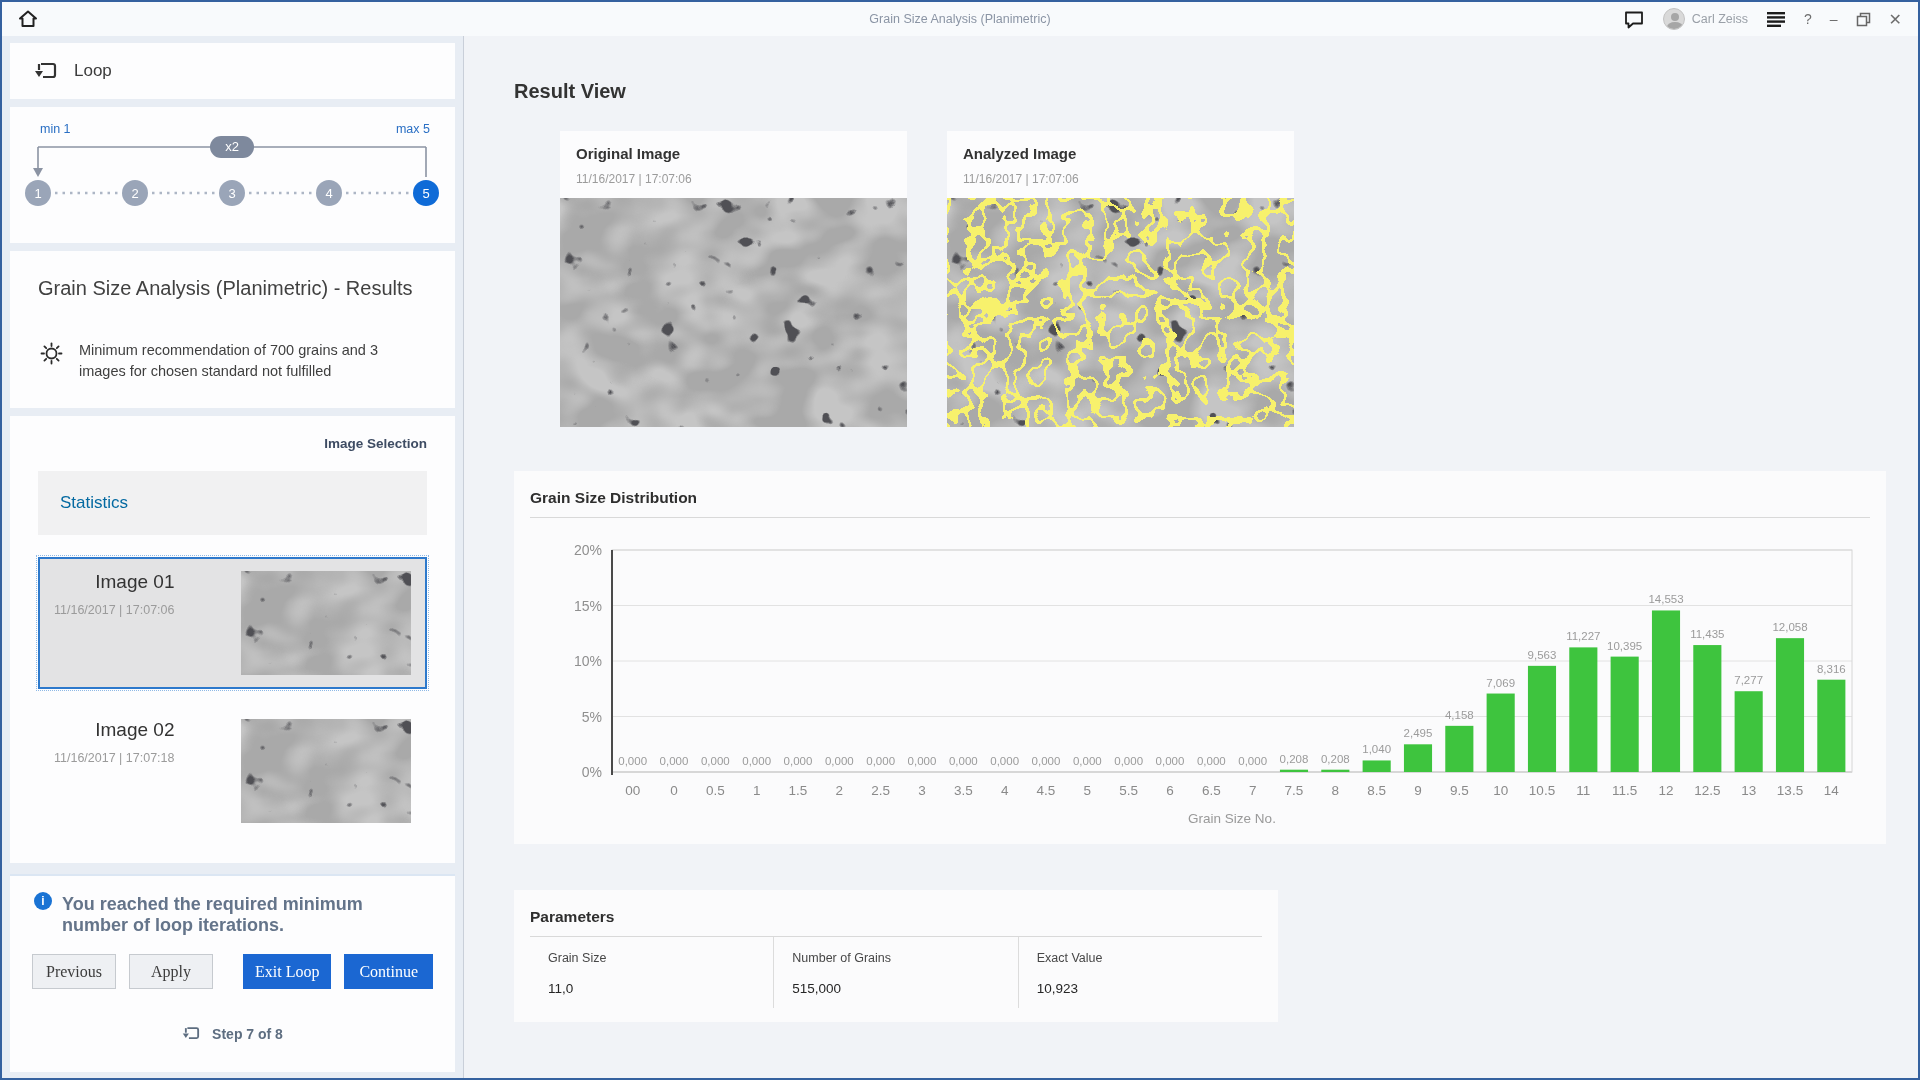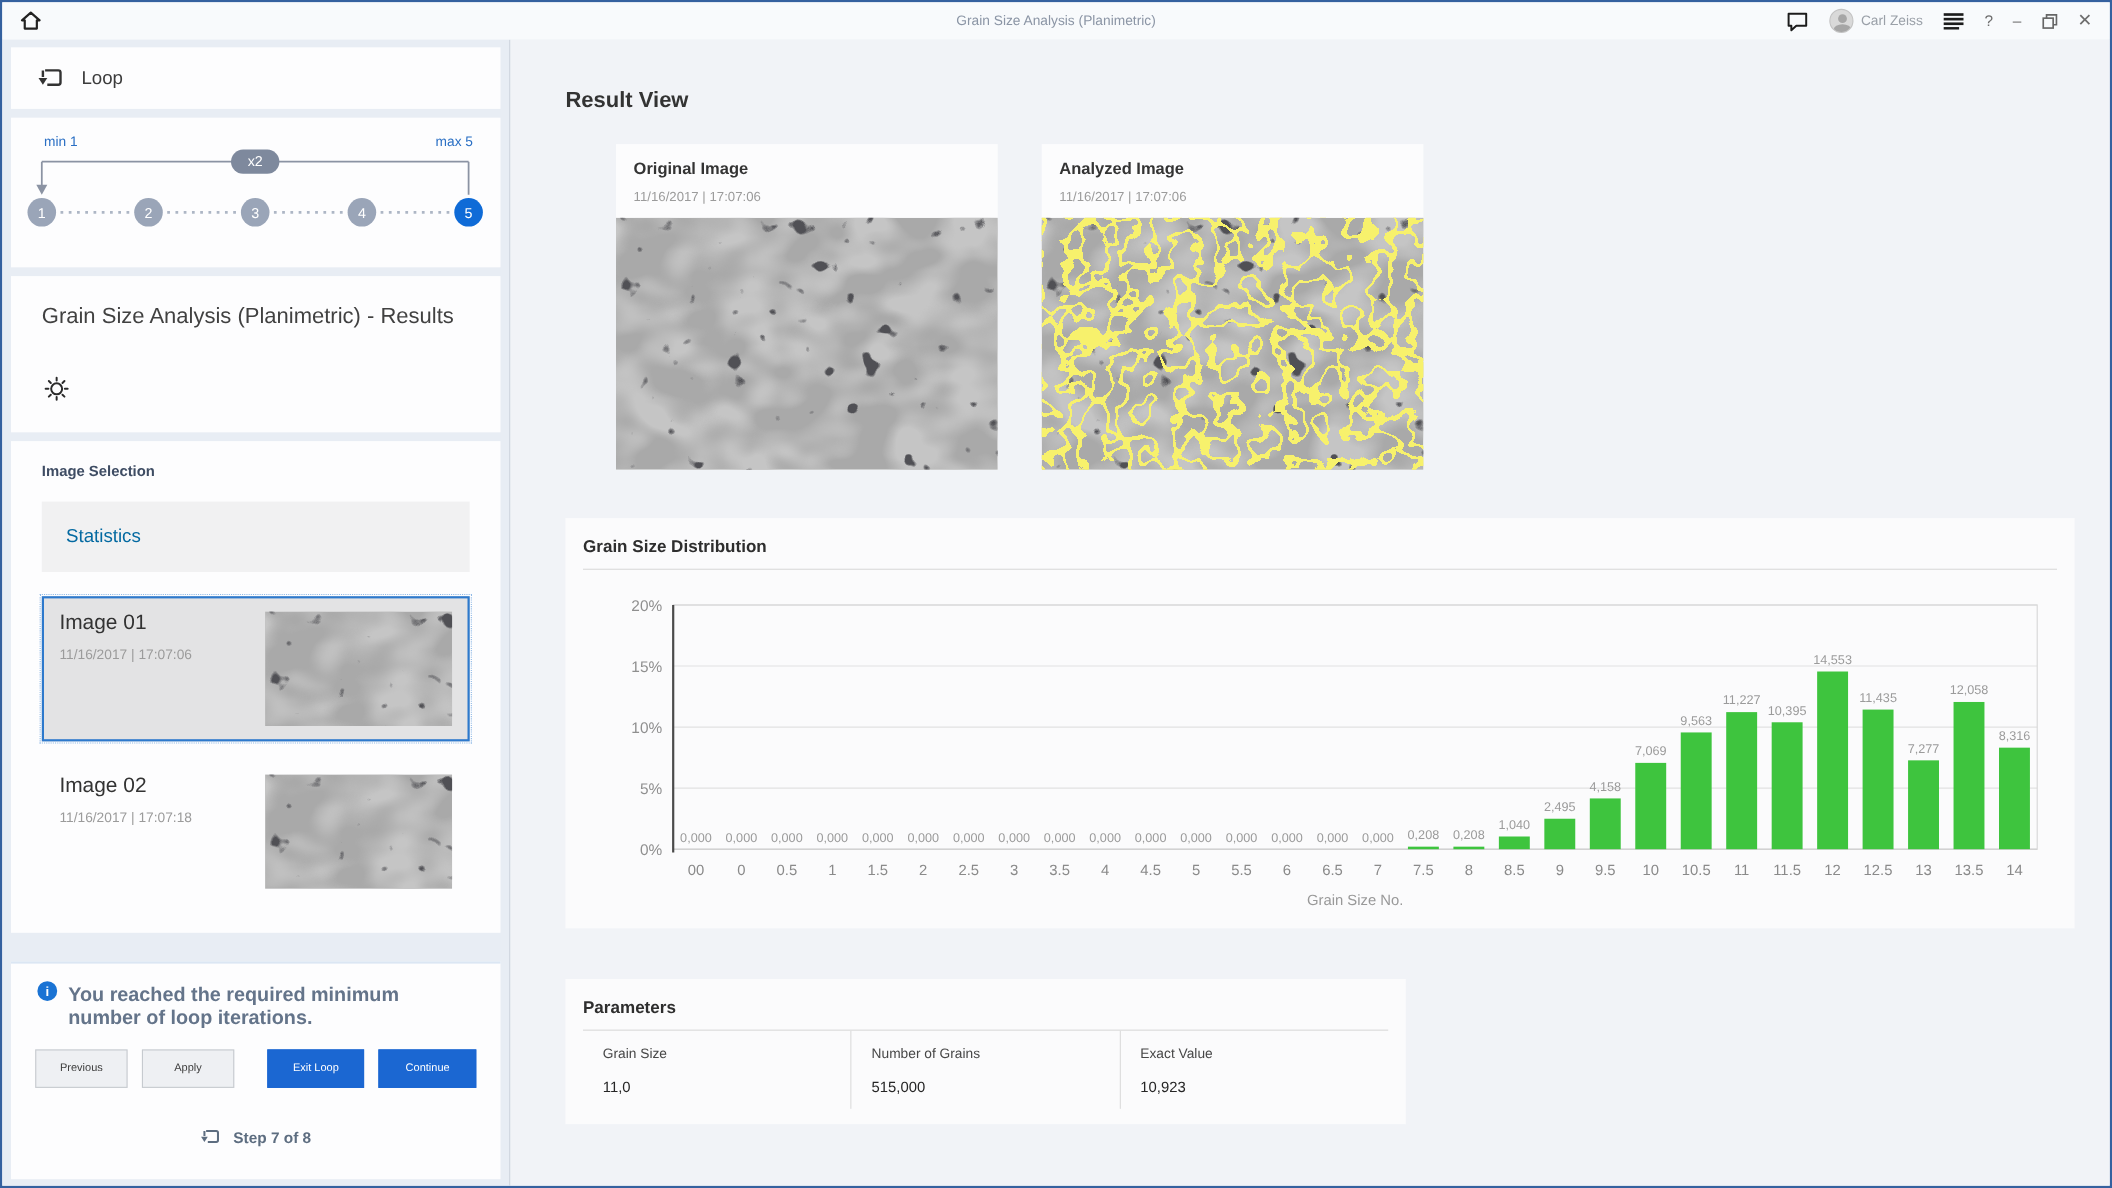--- a/index.html
+++ b/index.html
@@ -34,39 +34,39 @@
   .stepper svg { display:block; }
   .stepper text { font-family:"Liberation Sans", sans-serif; }
 
   
   .results { padding:26px 28px; flex:0 0 auto; }
   .results h1 { font-size:20px; font-weight:400; color:#414141; margin-bottom:40px; }
   .hint-row { display:flex; gap:14px; align-items:flex-start; }
   .hint-row .txt { font-size:14.5px; color:#3f3f3f; line-height:1.45; width:340px; }
 
   
-  .imagesel { padding:20px 28px 10px; flex:0 0 auto; }
+  .imagesel { padding:20px 28px 10px; flex:0 0 auto;text-align:right; }
   .imagesel .sec-title { font-size:13.5px; font-weight:700; color:#3e4c63; margin-bottom:20px; }
   .stat-row { background:#f1f1f2; height:64px; display:flex; align-items:center; padding:0 22px;
               font-size:17px; color:#0369a1; margin-bottom:22px; cursor:pointer; }
   .card { display:flex; justify-content:space-between; align-items:flex-start; padding:12px 14px;
           margin-bottom:16px; cursor:pointer; border:2px solid transparent; }
   .card.selected { background:#e3e3e4; border:2px solid #2d79cc; outline:1px dotted #8fb9e6; outline-offset:1px;gap:36px; }
   .card .name { font-size:19px; color:#333; margin-bottom:10px; }
   .card .date { font-size:12.5px; color:#9b9b9b; }
   .thumb { width:170px; height:104px; flex:0 0 auto; display:block; }
 
   
   .lfooter { margin-top:auto; border-top:2px solid #dbe6f3; padding:14px 20px 10px; flex:0 0 auto; }
   .info-row { display:flex; gap:10px; align-items:flex-start; margin:2px 4px 18px; }
   .info-icon { width:18px; height:18px; border-radius:50%; background:#1a73d4; color:#fff; flex:0 0 auto;
                font-size:12px; font-weight:700; display:flex; align-items:center; justify-content:center; font-style:normal; }
   .info-text { font-size:18px; color:#64748a; font-weight:600; padding-top:2px; }
   .btn-row { display:flex; gap:13px; margin:0 2px; }
-  .btn { height:35px; font-size:10px; display:flex; align-items:center; justify-content:center; cursor:pointer; }
+  .btn { height:35px; font-size:16px; display:flex; align-items:center; justify-content:center; cursor:pointer;font-family:Liberation Serif, serif; }
   .btn.secondary { width:92px; background:#eef0f3; border:1px solid #c6cacf; color:#3c3c3c; }
   .btn.primary { width:97px; background:#1b67d2; border:1px solid #1b67d2; color:#fff; }
   .btn.gap { margin-left:17px; }
   .step-row { display:flex; align-items:center; justify-content:center; gap:10px; margin:36px 0 20px;
               color:#5d6d80; font-size:14px; font-weight:600; }
 
   
   .main h2 { font-size:20px; font-weight:600; color:#333; margin:14px 0 28px; }
   .cards { display:flex; gap:40px; margin-bottom:44px;padding-left:46px; }
   .img-card { width:347px; background:#fcfcfd; }
@@ -202,20 +202,21 @@
               <line x1="13.5" y1="3.5" x2="13.5" y2="6"></line>
                 <line x1="13.5" y1="21" x2="13.5" y2="23.5"></line>
               <line x1="3.5" y1="13.5" x2="6" y2="13.5"></line>
                 <line x1="21" y1="13.5" x2="23.5" y2="13.5"></line>
               <line x1="6.4" y1="6.4" x2="8.2" y2="8.2"></line>
                 <line x1="18.8" y1="18.8" x2="20.6" y2="20.6"></line>
               <line x1="6.4" y1="20.6" x2="8.2" y2="18.8"></line>
                 <line x1="18.8" y1="8.2" x2="20.6" y2="6.4"></line>
             </g>
           </svg>
+          <div class="txt">Minimum recommendation of 700 grains and 3 images for chosen standard not fulfilled</div>
         </div>
       </section>
 
       <section class="imagesel">
         <div class="sec-title">Image Selection</div>
         <div class="stat-row">
           <span>Statistics</span>
         </div>
 
         <div class="card selected">

